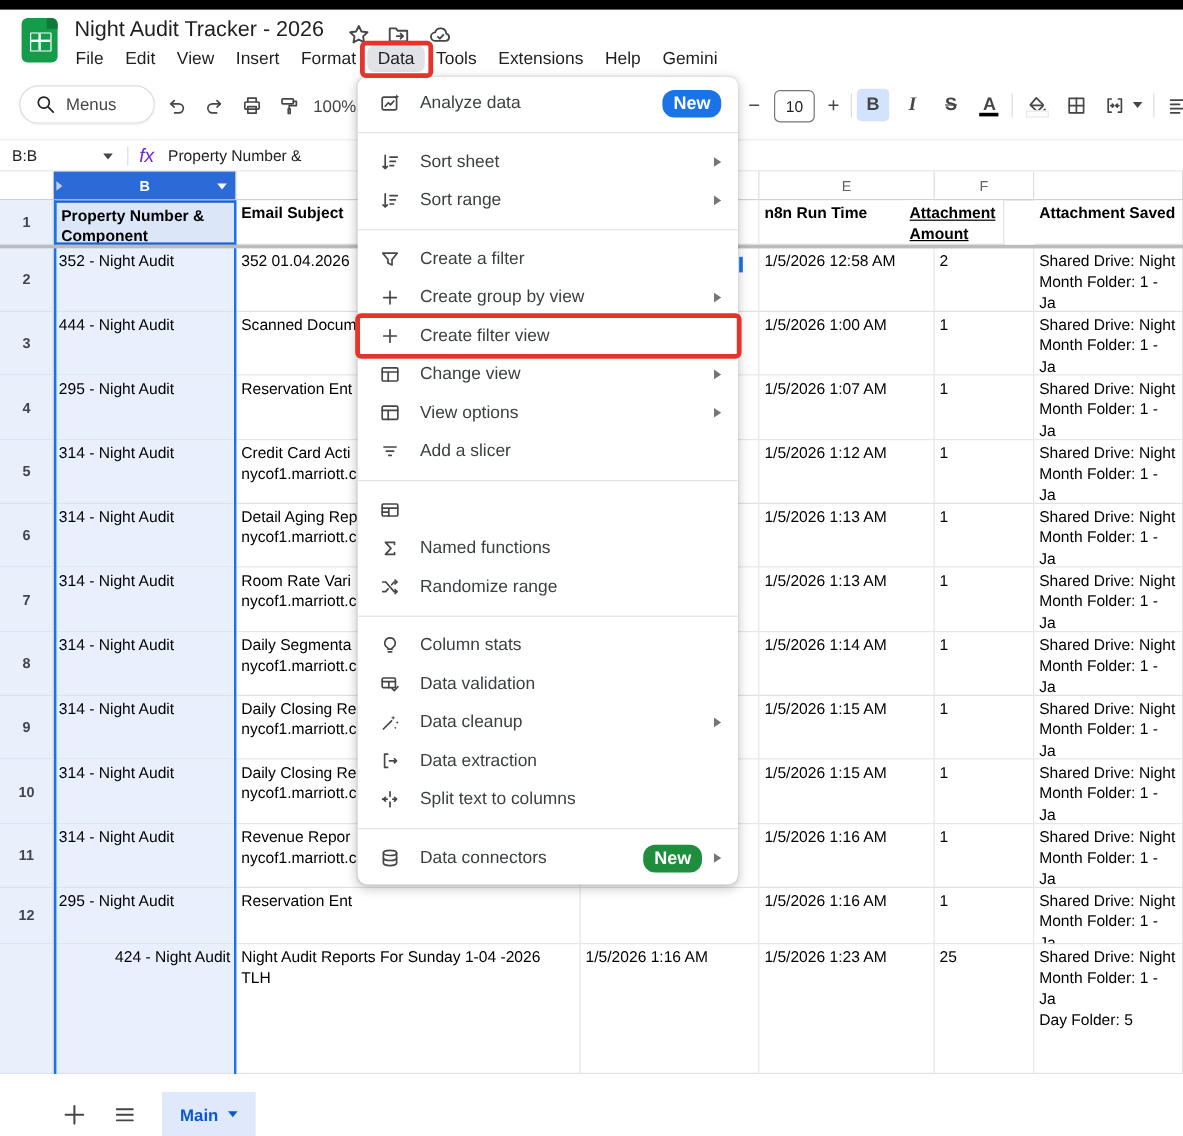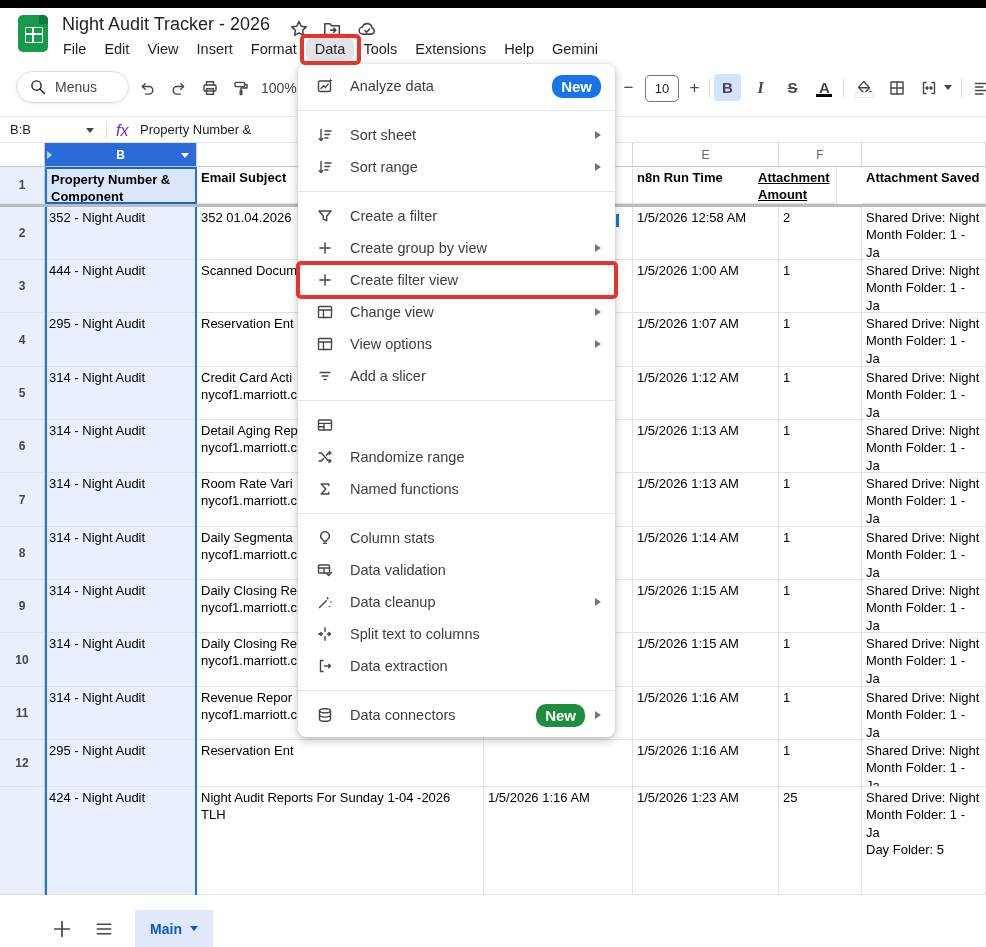--- a/index.html
+++ b/index.html
@@ -382,21 +382,21 @@
       <div class="abs cell" style="left: 197px; top: 740px; width: 287px; height: 47px;">Reservation Ent</div>
       <div class="abs cell" style="left: 484px; top: 740px; width: 149px; height: 47px;"></div>
       <div class="abs cell" style="left: 633px; top: 740px; width: 146px; height: 47px;">1/5/2026 1:16 AM</div>
       <div class="abs cell" style="left: 779px; top: 740px; width: 83px; height: 47px;">1</div>
       <div class="abs cell" style="left: 862px; top: 740px; width: 124px; height: 47px;">Shared Drive: Night
 Month Folder: 1 - Ja
 Day Folder: 5</div>
       <div class="abs rowhead" style="left: 0px; top: 787px; width: 45px; height: 108px;">
         <span></span>
       </div>
-      <div class="abs cell sel" style="left: 45px; top: 787px; width: 152px; height: 108px;">424 - Night Audit</div>
+      <div class="abs cell sel" style="left: 45px; top: 787px; width: 152px; height: 108px; text-align: right;">424 - Night Audit</div>
       <div class="abs cell" style="left: 197px; top: 787px; width: 287px; height: 108px;">Night Audit Reports For Sunday 1-04 -2026
 TLH</div>
       <div class="abs cell" style="left: 484px; top: 787px; width: 149px; height: 108px;">1/5/2026 1:16 AM</div>
       <div class="abs cell" style="left: 633px; top: 787px; width: 146px; height: 108px;">1/5/2026 1:23 AM</div>
       <div class="abs cell" style="left: 779px; top: 787px; width: 83px; height: 108px;">25</div>
       <div class="abs cell" style="left: 862px; top: 787px; width: 124px; height: 108px;">Shared Drive: Night
 Month Folder: 1 - Ja
 Day Folder: 5</div>
     </div>
   <div id="frozen-line" class="abs"></div>
@@ -497,37 +497,37 @@
       <span class="mi-icon">
           <svg width="18" height="18" viewBox="0 0 18 18" fill="none" stroke="currentColor" stroke-width="1.4" stroke-linecap="round" stroke-linejoin="round">
             <rect x="2.5" y="4" width="13" height="10" rx="1"></rect>
             <path d="M2.5 7.4 H15.5 M8 7.4 V14 M2.5 10.7 H8"></path>
           </svg>
         </span>
     </div>
       <div class="menu-item">
       <span class="mi-icon">
           <svg width="18" height="18" viewBox="0 0 18 18" fill="none" stroke="currentColor" stroke-width="1.4" stroke-linecap="round" stroke-linejoin="round">
+            <path d="M12.8 5.6 V4 H5.2 L9.8 9 L5.2 14 H12.8 V12.4"></path>
+          </svg>
+        </span>
+      <span class="mi-label">Named functions</span>
+    </div>
+      <div class="menu-item">
+      <span class="mi-icon">
+          <svg width="18" height="18" viewBox="0 0 18 18" fill="none" stroke="currentColor" stroke-width="1.4" stroke-linecap="round" stroke-linejoin="round">
             <path d="M3 5 H5.4 L12.4 13 H14.6"></path>
             <path d="M13.2 11.4 L14.9 13 L13.2 14.6"></path>
             <path d="M3 13 H5.4 L7.4 10.7"></path>
             <path d="M10.4 7.3 L12.4 5 H14.6"></path>
             <path d="M13.2 3.4 L14.9 5 L13.2 6.6"></path>
           </svg>
         </span>
       <span class="mi-label">Randomize range</span>
     </div>
-      <div class="menu-item">
-      <span class="mi-icon">
-          <svg width="18" height="18" viewBox="0 0 18 18" fill="none" stroke="currentColor" stroke-width="1.4" stroke-linecap="round" stroke-linejoin="round">
-            <path d="M12.8 5.6 V4 H5.2 L9.8 9 L5.2 14 H12.8 V12.4"></path>
-          </svg>
-        </span>
-      <span class="mi-label">Named functions</span>
-    </div>
       <div class="menu-sep"></div>
       <div class="menu-item">
       <span class="mi-icon">
           <svg width="18" height="18" viewBox="0 0 18 18" fill="none" stroke="currentColor" stroke-width="1.4" stroke-linecap="round" stroke-linejoin="round">
             <path d="M9 2.6 a4.3 4.3 0 0 1 2.4 7.9 c-.5.4 -.8.9 -.8 1.5 H7.4 c0 -.6 -.3 -1.1 -.8 -1.5 A4.3 4.3 0 0 1 9 2.6 z"></path>
             <path d="M7.6 14.2 h2.8"></path>
           </svg>
         </span>
       <span class="mi-label">Column stats</span>
     </div>
@@ -549,34 +549,34 @@
             <path d="M15 7.8 l.4.9.9.4 -.9.4 -.4.9 -.4 -.9 -.9 -.4 .9 -.4 z" fill="currentColor" stroke="none"></path>
             <path d="M13.4 12.4 l.35.8.8.35 -.8.35 -.35.8 -.35 -.8 -.8 -.35 .8 -.35 z" fill="currentColor" stroke="none"></path>
           </svg>
         </span>
       <span class="mi-label">Data cleanup</span>
     <span class="sub-arrow"></span>
       </div>
       <div class="menu-item">
       <span class="mi-icon">
           <svg width="18" height="18" viewBox="0 0 18 18" fill="none" stroke="currentColor" stroke-width="1.4" stroke-linecap="round" stroke-linejoin="round">
+            <path d="M7 3.5 H4.5 V14.5 H7"></path>
+            <path d="M8.5 9 H14.3 M12.7 7.3 L14.4 9 L12.7 10.7"></path>
+          </svg>
+        </span>
+      <span class="mi-label">Data extraction</span>
+    </div>
+      <div class="menu-item">
+      <span class="mi-icon">
+          <svg width="18" height="18" viewBox="0 0 18 18" fill="none" stroke="currentColor" stroke-width="1.4" stroke-linecap="round" stroke-linejoin="round">
             <path d="M9 2.8 V6.6 M9 11.4 V15.2 M2.8 9 H6.6 M11.4 9 H14.2"></path>
             <path d="M12.8 7.4 L14.4 9 L12.8 10.6 M5.2 7.4 L3.6 9 L5.2 10.6"></path>
           </svg>
         </span>
       <span class="mi-label">Split text to columns</span>
-    </div>
-      <div class="menu-item">
-      <span class="mi-icon">
-          <svg width="18" height="18" viewBox="0 0 18 18" fill="none" stroke="currentColor" stroke-width="1.4" stroke-linecap="round" stroke-linejoin="round">
-            <path d="M7 3.5 H4.5 V14.5 H7"></path>
-            <path d="M8.5 9 H14.3 M12.7 7.3 L14.4 9 L12.7 10.7"></path>
-          </svg>
-        </span>
-      <span class="mi-label">Data extraction</span>
     </div>
       <div class="menu-sep"></div>
       <div class="menu-item">
       <span class="mi-icon">
           <svg width="18" height="18" viewBox="0 0 18 18" fill="none" stroke="currentColor" stroke-width="1.4" stroke-linecap="round" stroke-linejoin="round">
             <ellipse cx="9" cy="4.8" rx="5.5" ry="2.1"></ellipse>
             <path d="M3.5 4.8 V13.2 c0 1.15 2.5 2.1 5.5 2.1 s5.5 -.95 5.5 -2.1 V4.8"></path>
             <path d="M3.5 9 c0 1.15 2.5 2.1 5.5 2.1 s5.5 -.95 5.5 -2.1"></path>
           </svg>
         </span>

